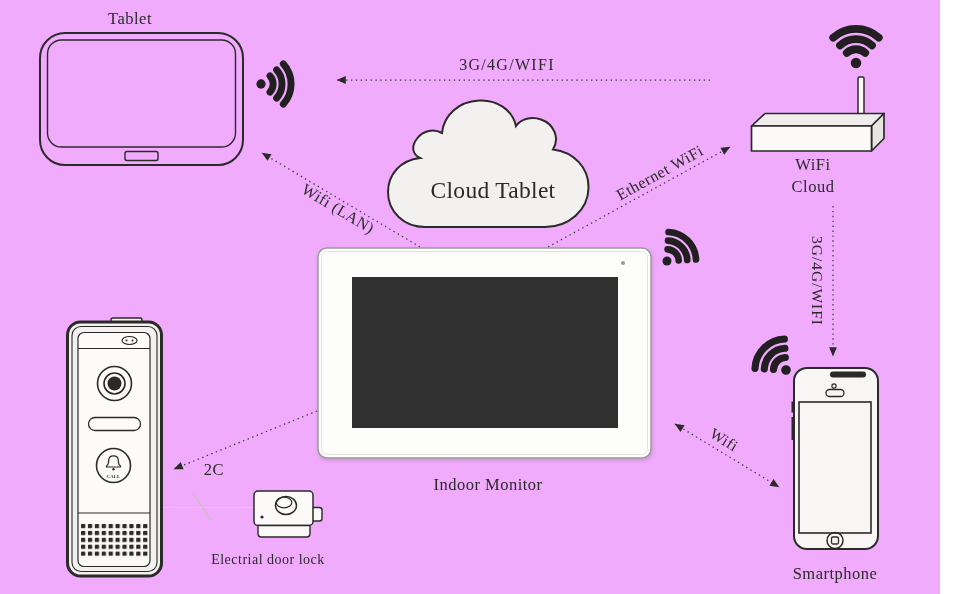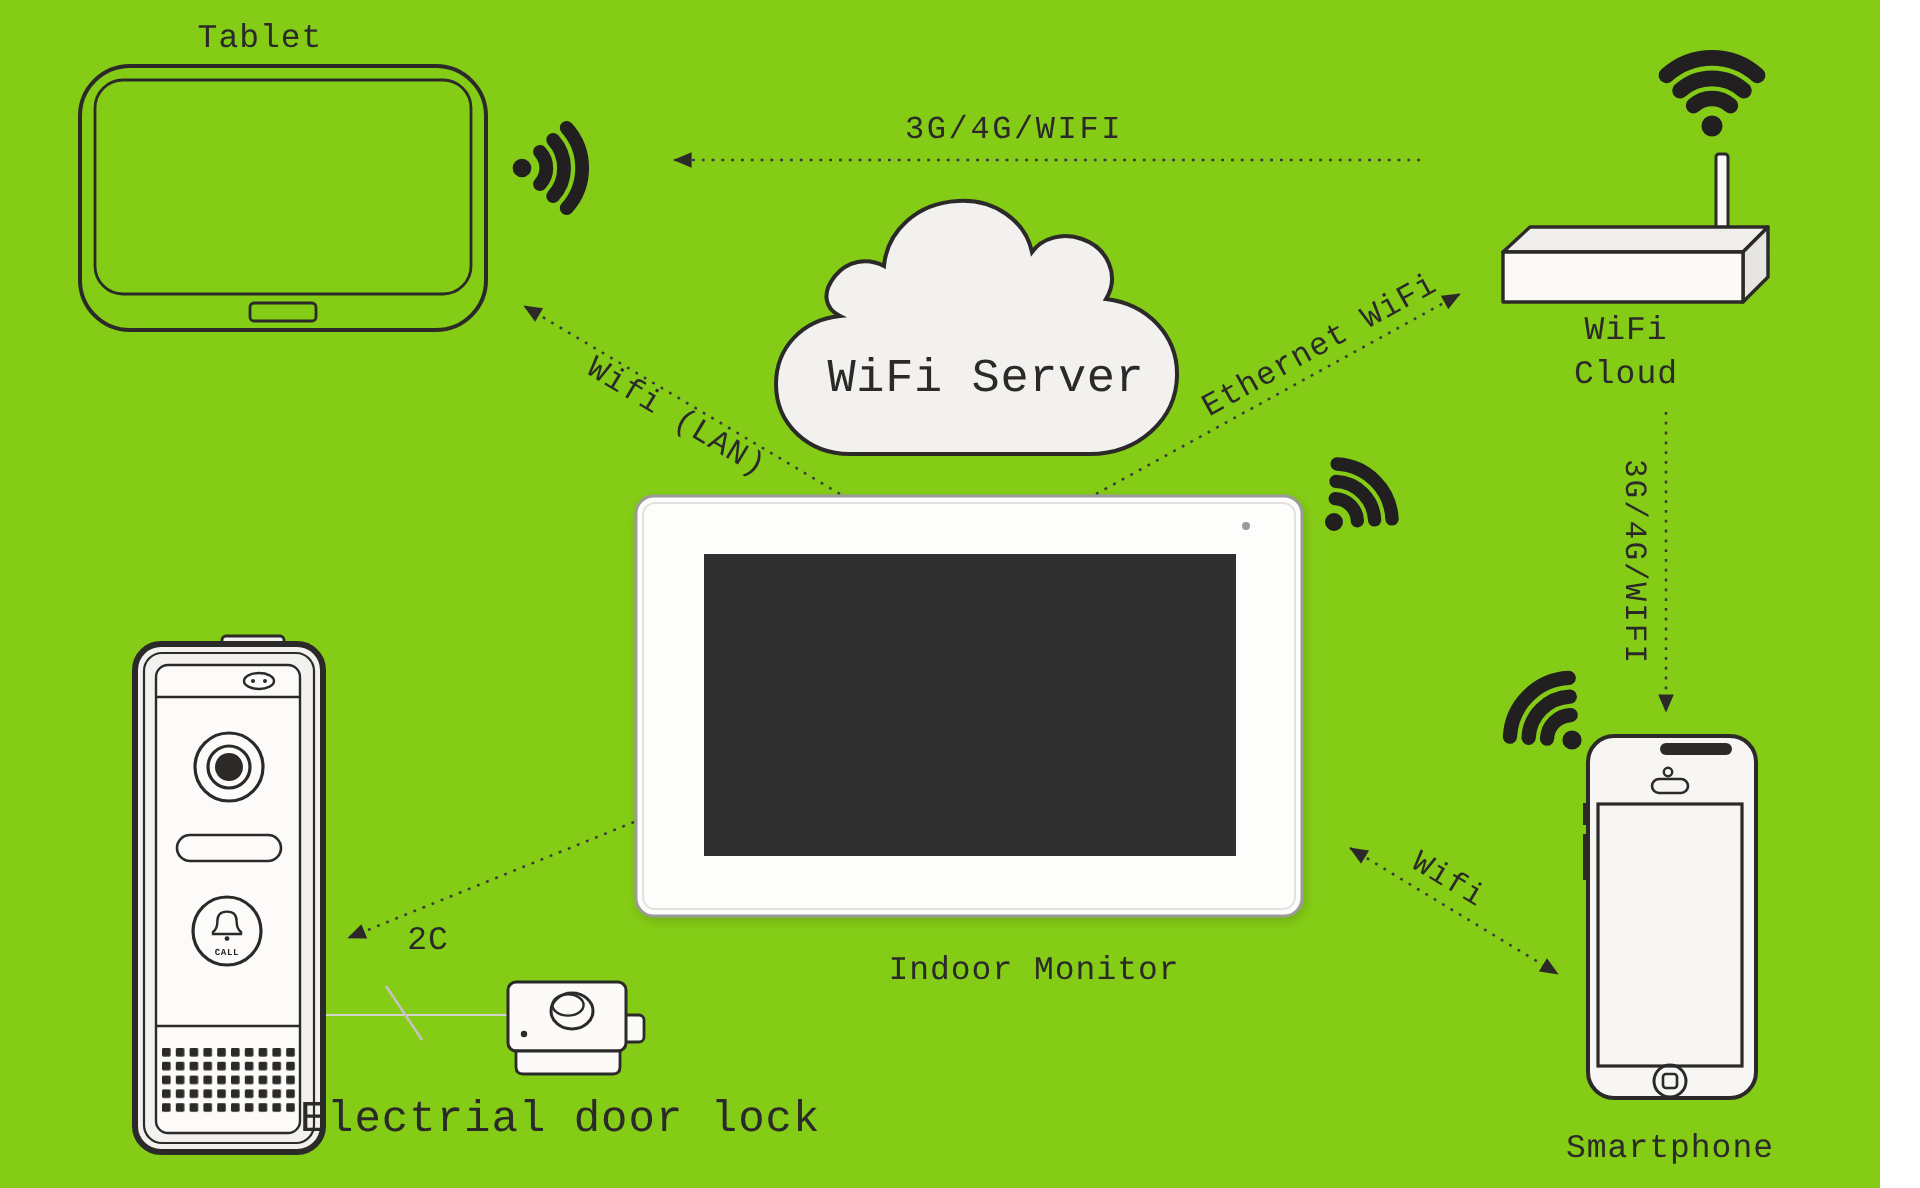--- a/index.html
+++ b/index.html
@@ -1,19 +1,19 @@
 <!DOCTYPE html>
 <html><head>
 <meta charset="utf-8">
 <style>
   html,body{margin:0;padding:0;}
   .stage{
     position:relative;width:940px;height:594px;overflow:hidden;
-    background:#84cc16;
-    font-family:Liberation Mono, monospace;
+    background:#f0abfc;
+    font-family:Liberation Serif, serif;
     color:#2b2a29;
   }
   .stage svg{position:absolute;left:0;top:0;}
   .lbl{
     position:absolute;white-space:nowrap;
     transform:translate(-50%,-50%);
     font-size:16.5px;letter-spacing:.5px;color:#2b2a29;
   }
   .lbl.rot31{transform:translate(-50%,-50%) rotate(31deg);}
   .lbl.rotm29{transform:translate(-50%,-50%) rotate(-29deg);}
@@ -140,34 +140,34 @@
       <ellipse cx="286" cy="505.5" rx="10.5" ry="9" stroke-width="1.5" fill="none"></ellipse>
       <ellipse cx="284" cy="502.5" rx="7.8" ry="5.3" stroke-width="1.2" fill="none"></ellipse>
       <circle cx="262" cy="517" r="1.6" fill="#2b2a29" stroke="none"></circle>
     </g>
   </svg>
 
   <div class="lbl" style="left:130px;top:19px">Tablet</div>
 
   <div class="lbl spaced" style="left:507px;top:65px">3G/4G/WIFI</div>
 
-  <div class="lbl big" style="left:493px;top:190px">WiFi Server</div>
+  <div class="lbl big" style="left:493px;top:190px">Cloud Tablet</div>
 
   <div class="lbl rot31" style="left:338px;top:209px;font-size:16px">Wifi (LAN)</div>
 
   <div class="lbl rotm29" style="left:660px;top:173px;font-size:16px">Ethernet WiFi</div>
 
   <div class="lbl" style="left:813px;top:165px">WiFi</div>
   <div class="lbl" style="left:813px;top:187px">Cloud</div>
 
   <div class="lbl rot90" style="left:817px;top:281px">3G/4G/WIFI</div>
 
   <div class="lbl rot31" style="left:724px;top:440px;font-size:15.5px">Wifi</div>
 
 
-  <div class="lbl" style="left:517px;top:485px">Indoor Monitor</div>
+  <div class="lbl" style="left:488px;top:485px">Indoor Monitor</div>
 
   <div class="lbl" style="left:214px;top:470px">2C</div>
 
-  <div class="lbl" style="left:280px;top:560px;font-size:22px">Electrial door lock</div>
+  <div class="lbl" style="left:268px;top:560px;font-size:14px">Electrial door lock</div>
 
   <div class="lbl" style="left:835px;top:574px">Smartphone</div>
 </div>
 
 </body></html>

